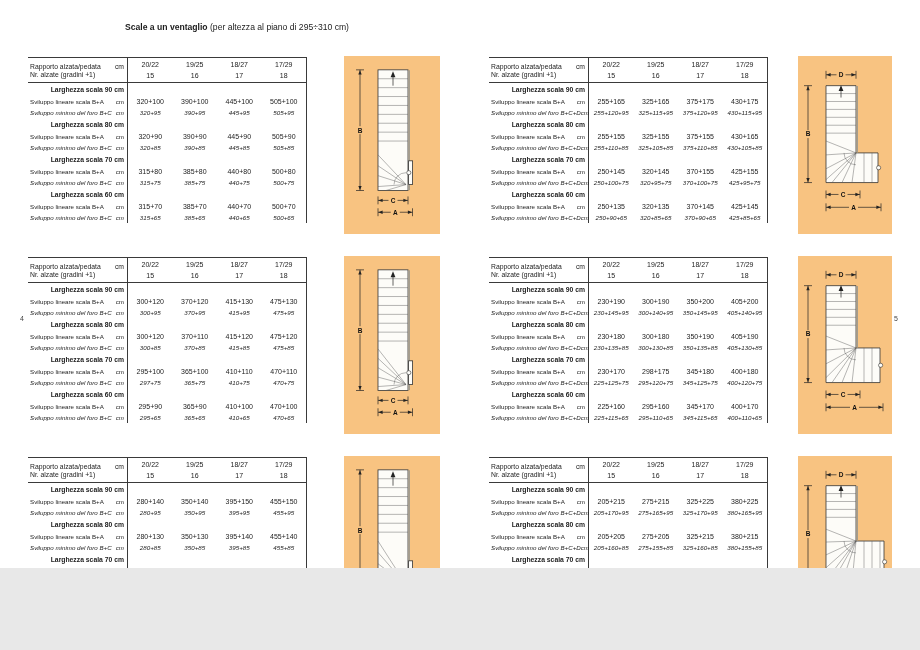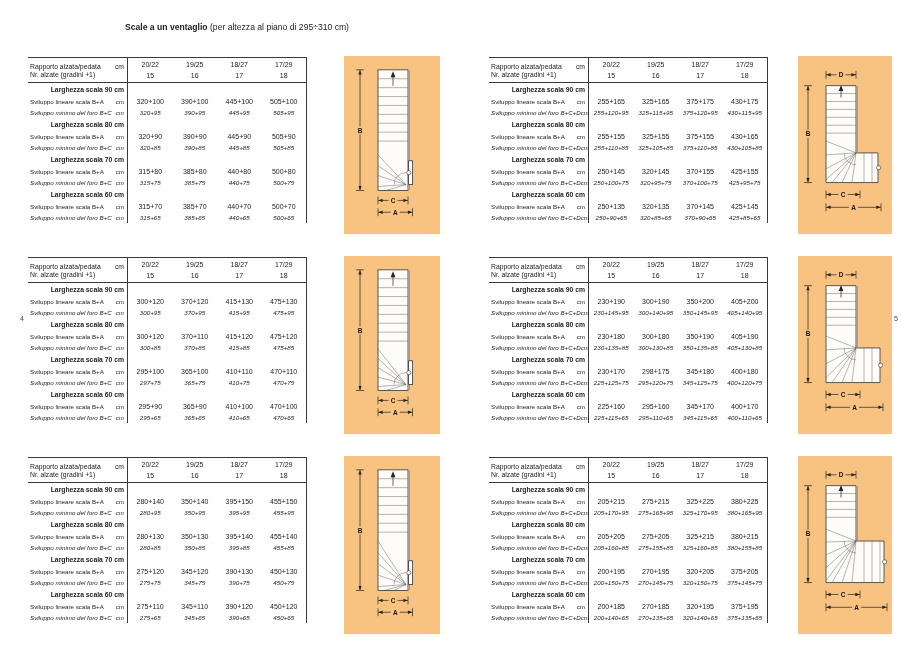--- a/index.html
+++ b/index.html
@@ -1,16 +1,16 @@
 <!DOCTYPE html>
 <html style="--orange: #f8c381;"><head>
 <meta charset="utf-8">
 <style>
   html,body{margin:0;padding:0;background:#e8e8e8;}
-  #page{position:relative;width:920px;height:650px;background:#ffffff;overflow:hidden;
+  #page{position:relative;width:920px;height:568px;background:#ffffff;overflow:hidden;
         font-family:"Liberation Sans",sans-serif;color:#1c1c1c;}
   .title{position:absolute;left:125px;top:22px;font-size:8.6px;white-space:nowrap;}
   .title .b{font-weight:bold;}
   .pnum{position:absolute;font-size:7px;color:#444;}
   .pnum.left{left:20px;top:315px;}
   .pnum.right{left:894px;top:315px;}
 
   .ttable{position:absolute;width:278px;display:grid;
           grid-template-columns:100px repeat(4,44.5px);
           border-top:1px solid #3a3a3a;border-right:1px solid #3a3a3a;

